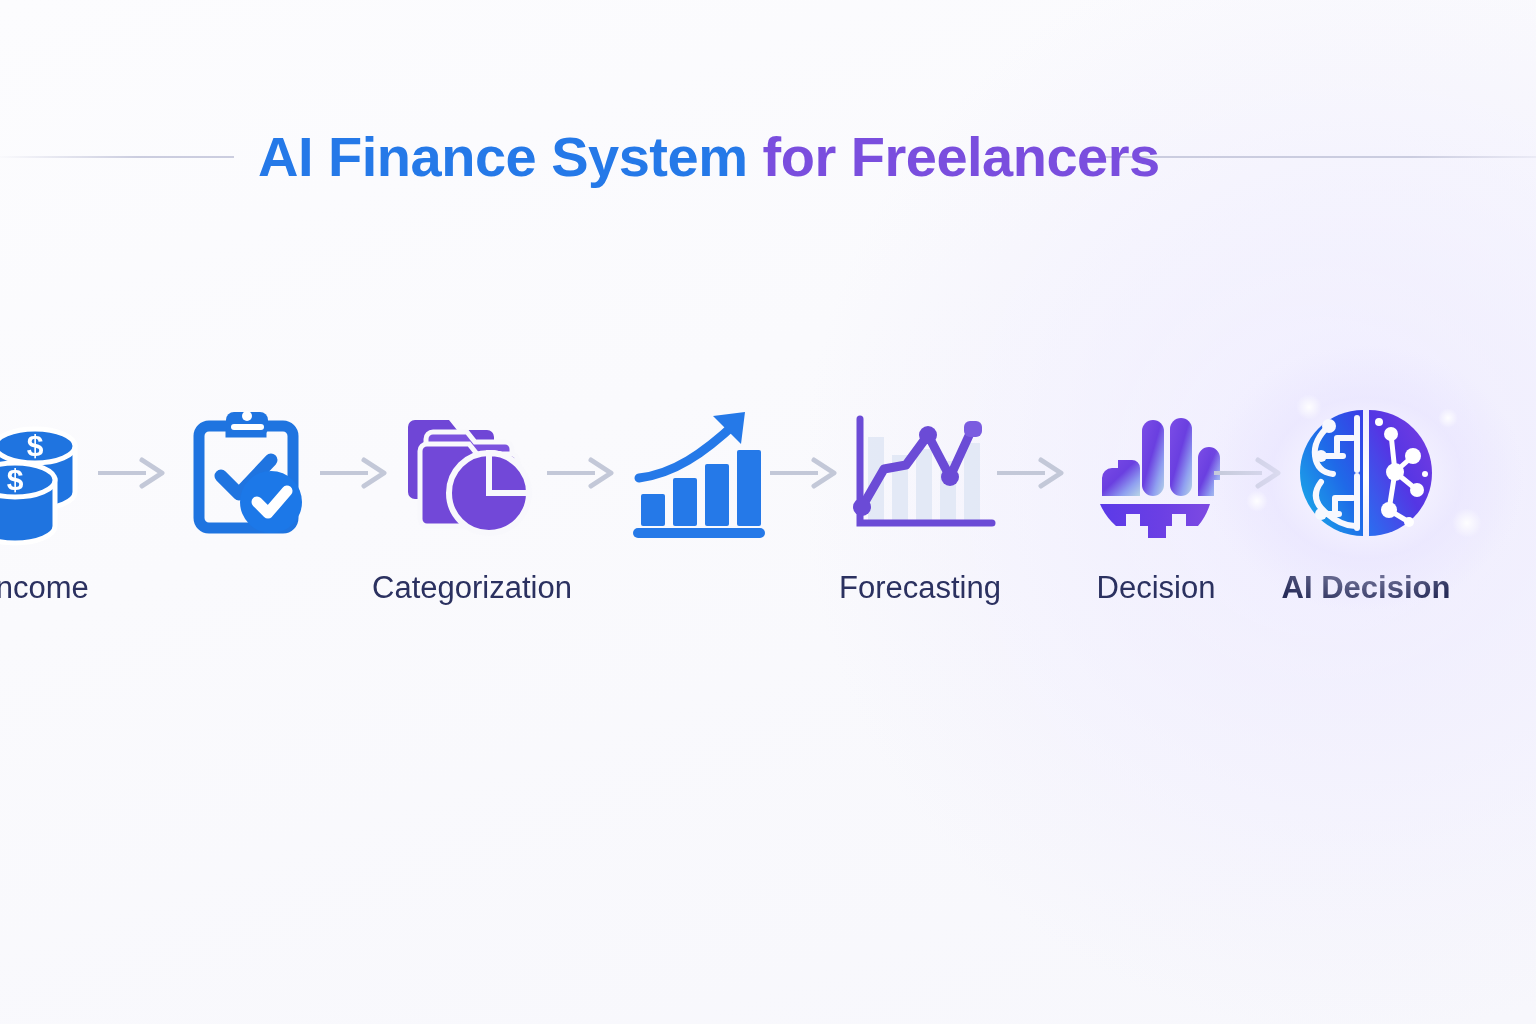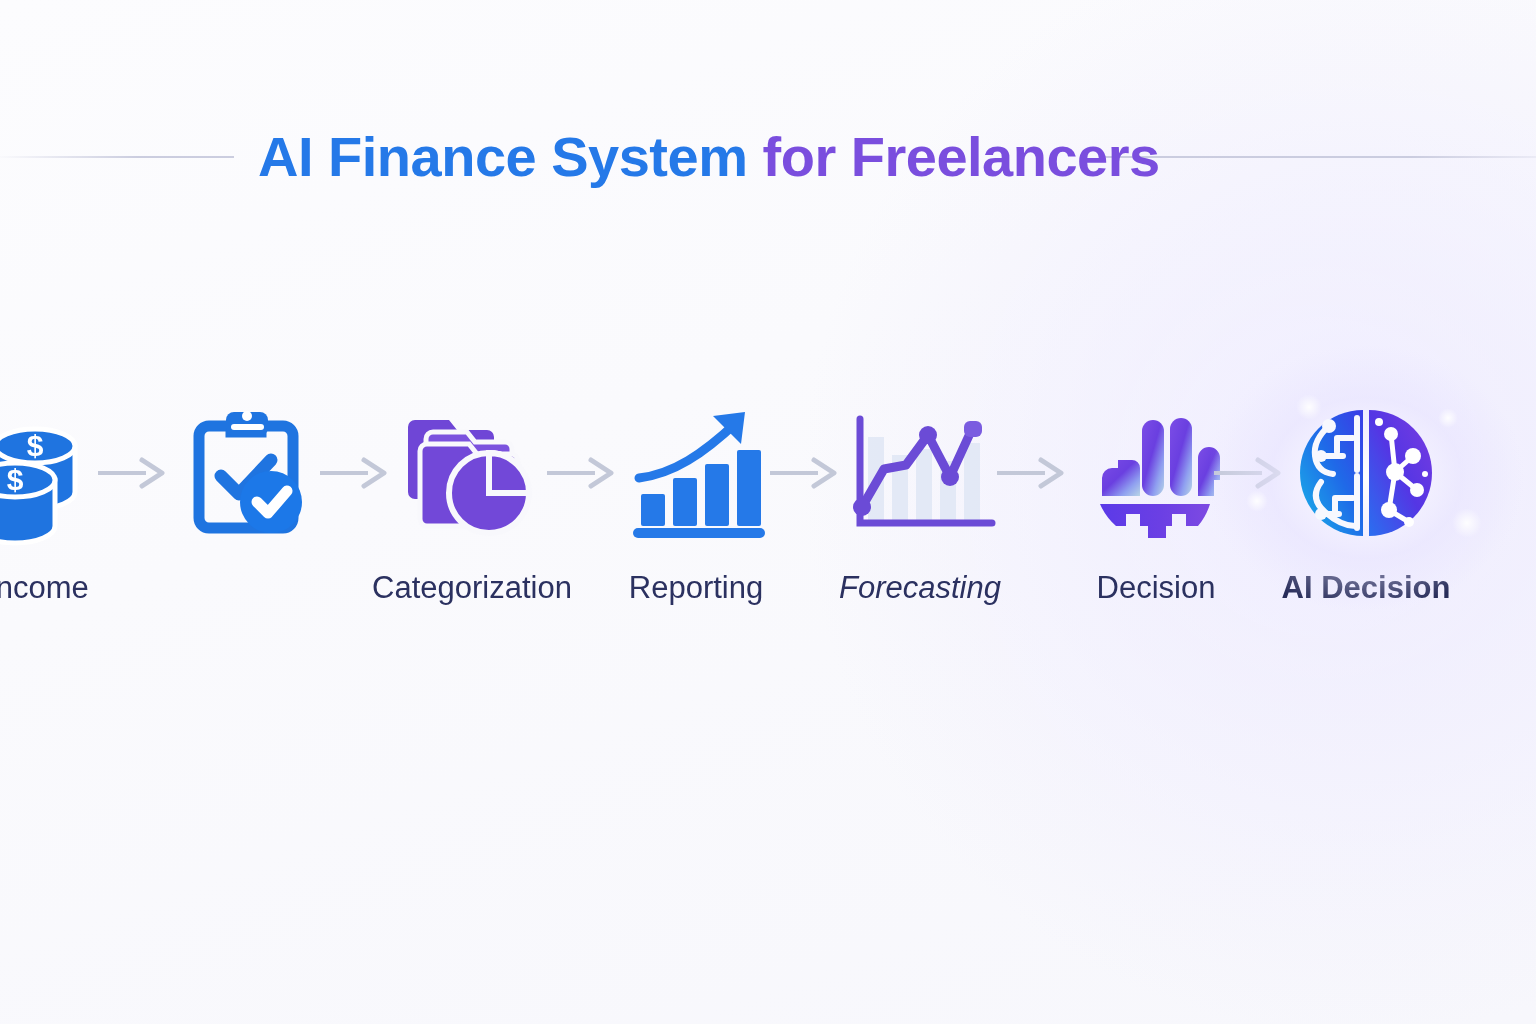--- a/index.html
+++ b/index.html
@@ -124,29 +124,28 @@
             <rect x="20" y="96" width="24" height="32" rx="2"></rect>
             <rect x="52" y="80" width="24" height="48" rx="2"></rect>
             <rect x="84" y="66" width="24" height="62" rx="2"></rect>
             <rect x="116" y="52" width="24" height="76" rx="2"></rect>
           </g>
           <rect x="12" y="130" width="132" height="10" rx="5" fill="#2579e8"></rect>
           <path d="M18 80 C52 76, 82 56, 116 24" fill="none" stroke="#2579e8" stroke-width="9" stroke-linecap="round"></path>
           <path d="M92 18 L124 14 L120 46 Z" fill="#2579e8"></path>
         </svg>
       </div>
-      <div class="label">Reporting</div>
     </div>
 
     <svg class="arrow" style="left:768px;" viewBox="0 0 72 34">
       <path d="M2 17 H50" stroke="#c3c8d8" stroke-width="4" fill="none"></path>
       <path d="M46 4 L66 17 L46 30" stroke="#c3c8d8" stroke-width="5" fill="none" stroke-linecap="round" stroke-linejoin="round"></path>
     </svg>
 
-    <div class="stage" style="left:820px;font-style:italic;">
+    <div class="stage" style="left:820px;">
       <div class="iconbox">
         <svg width="160" height="140" viewBox="0 0 160 140">
           <g fill="#dde5f4" opacity=".75">
             <rect x="28" y="34" width="16" height="84"></rect>
             <rect x="52" y="52" width="16" height="66"></rect>
             <rect x="76" y="46" width="16" height="72"></rect>
             <rect x="100" y="58" width="16" height="60"></rect>
             <rect x="124" y="40" width="16" height="78"></rect>
           </g>
           <path d="M20 16 V120 H152" fill="none" stroke="#6b4bd6" stroke-width="7" stroke-linecap="round"></path>

